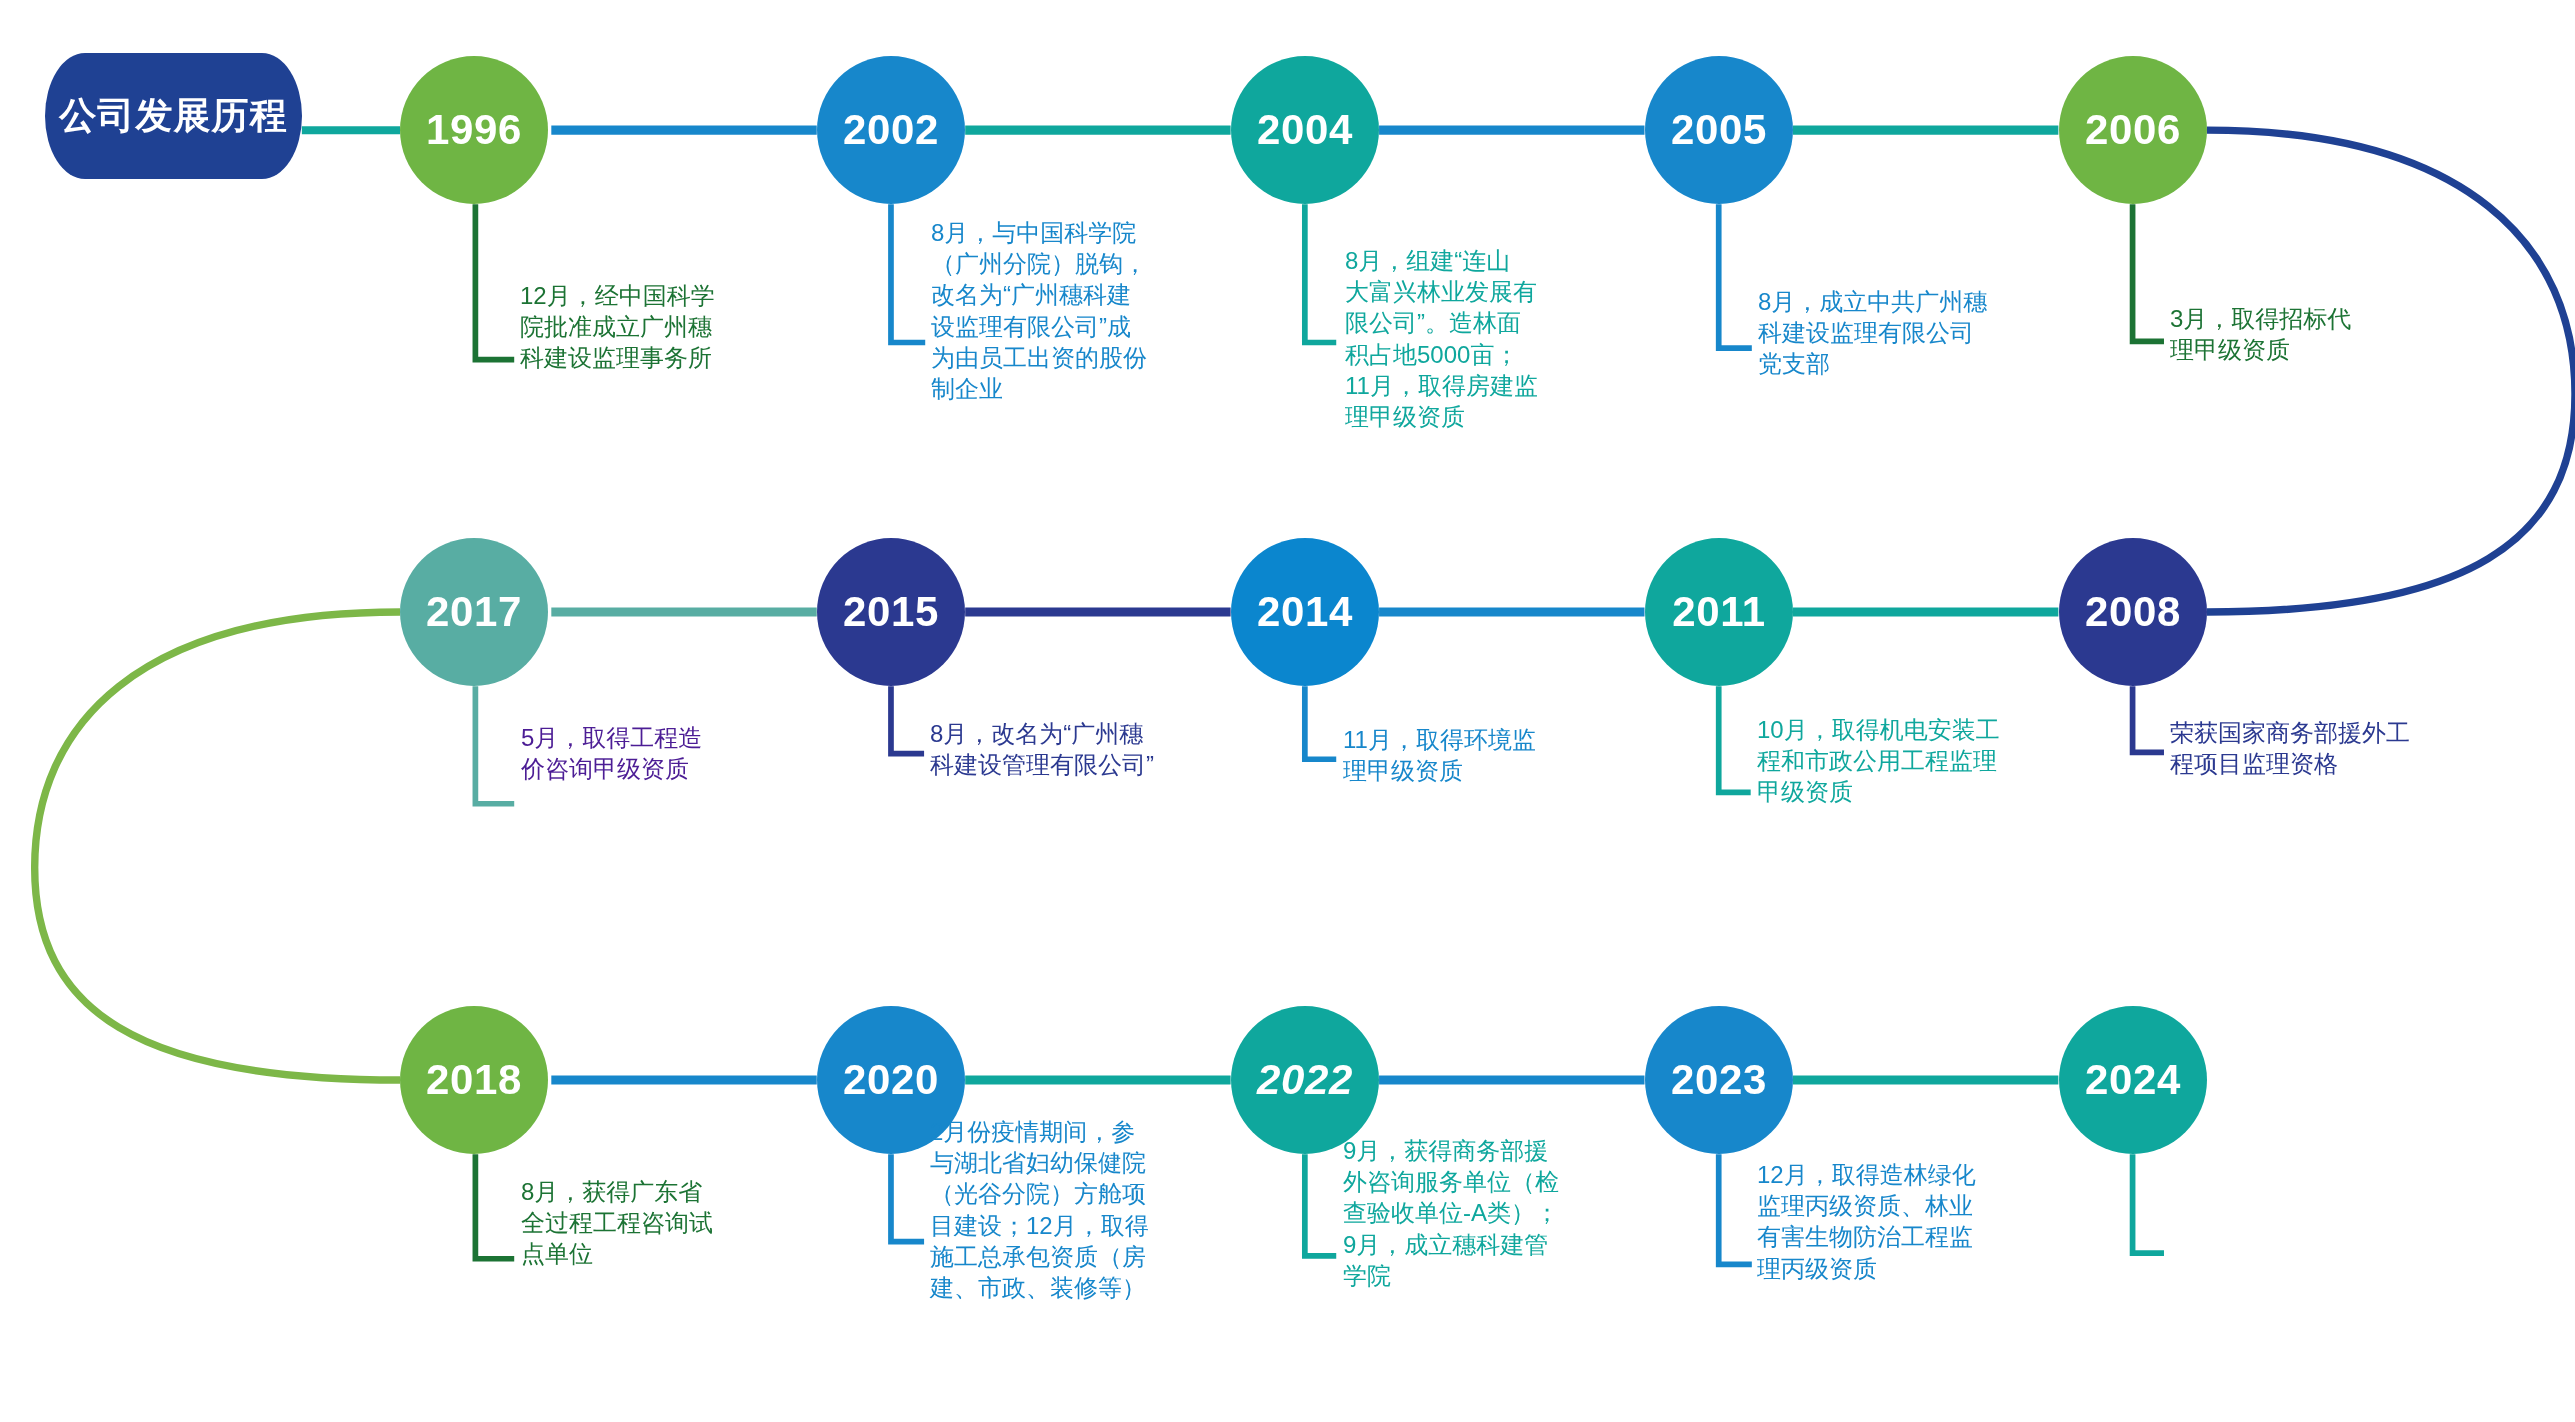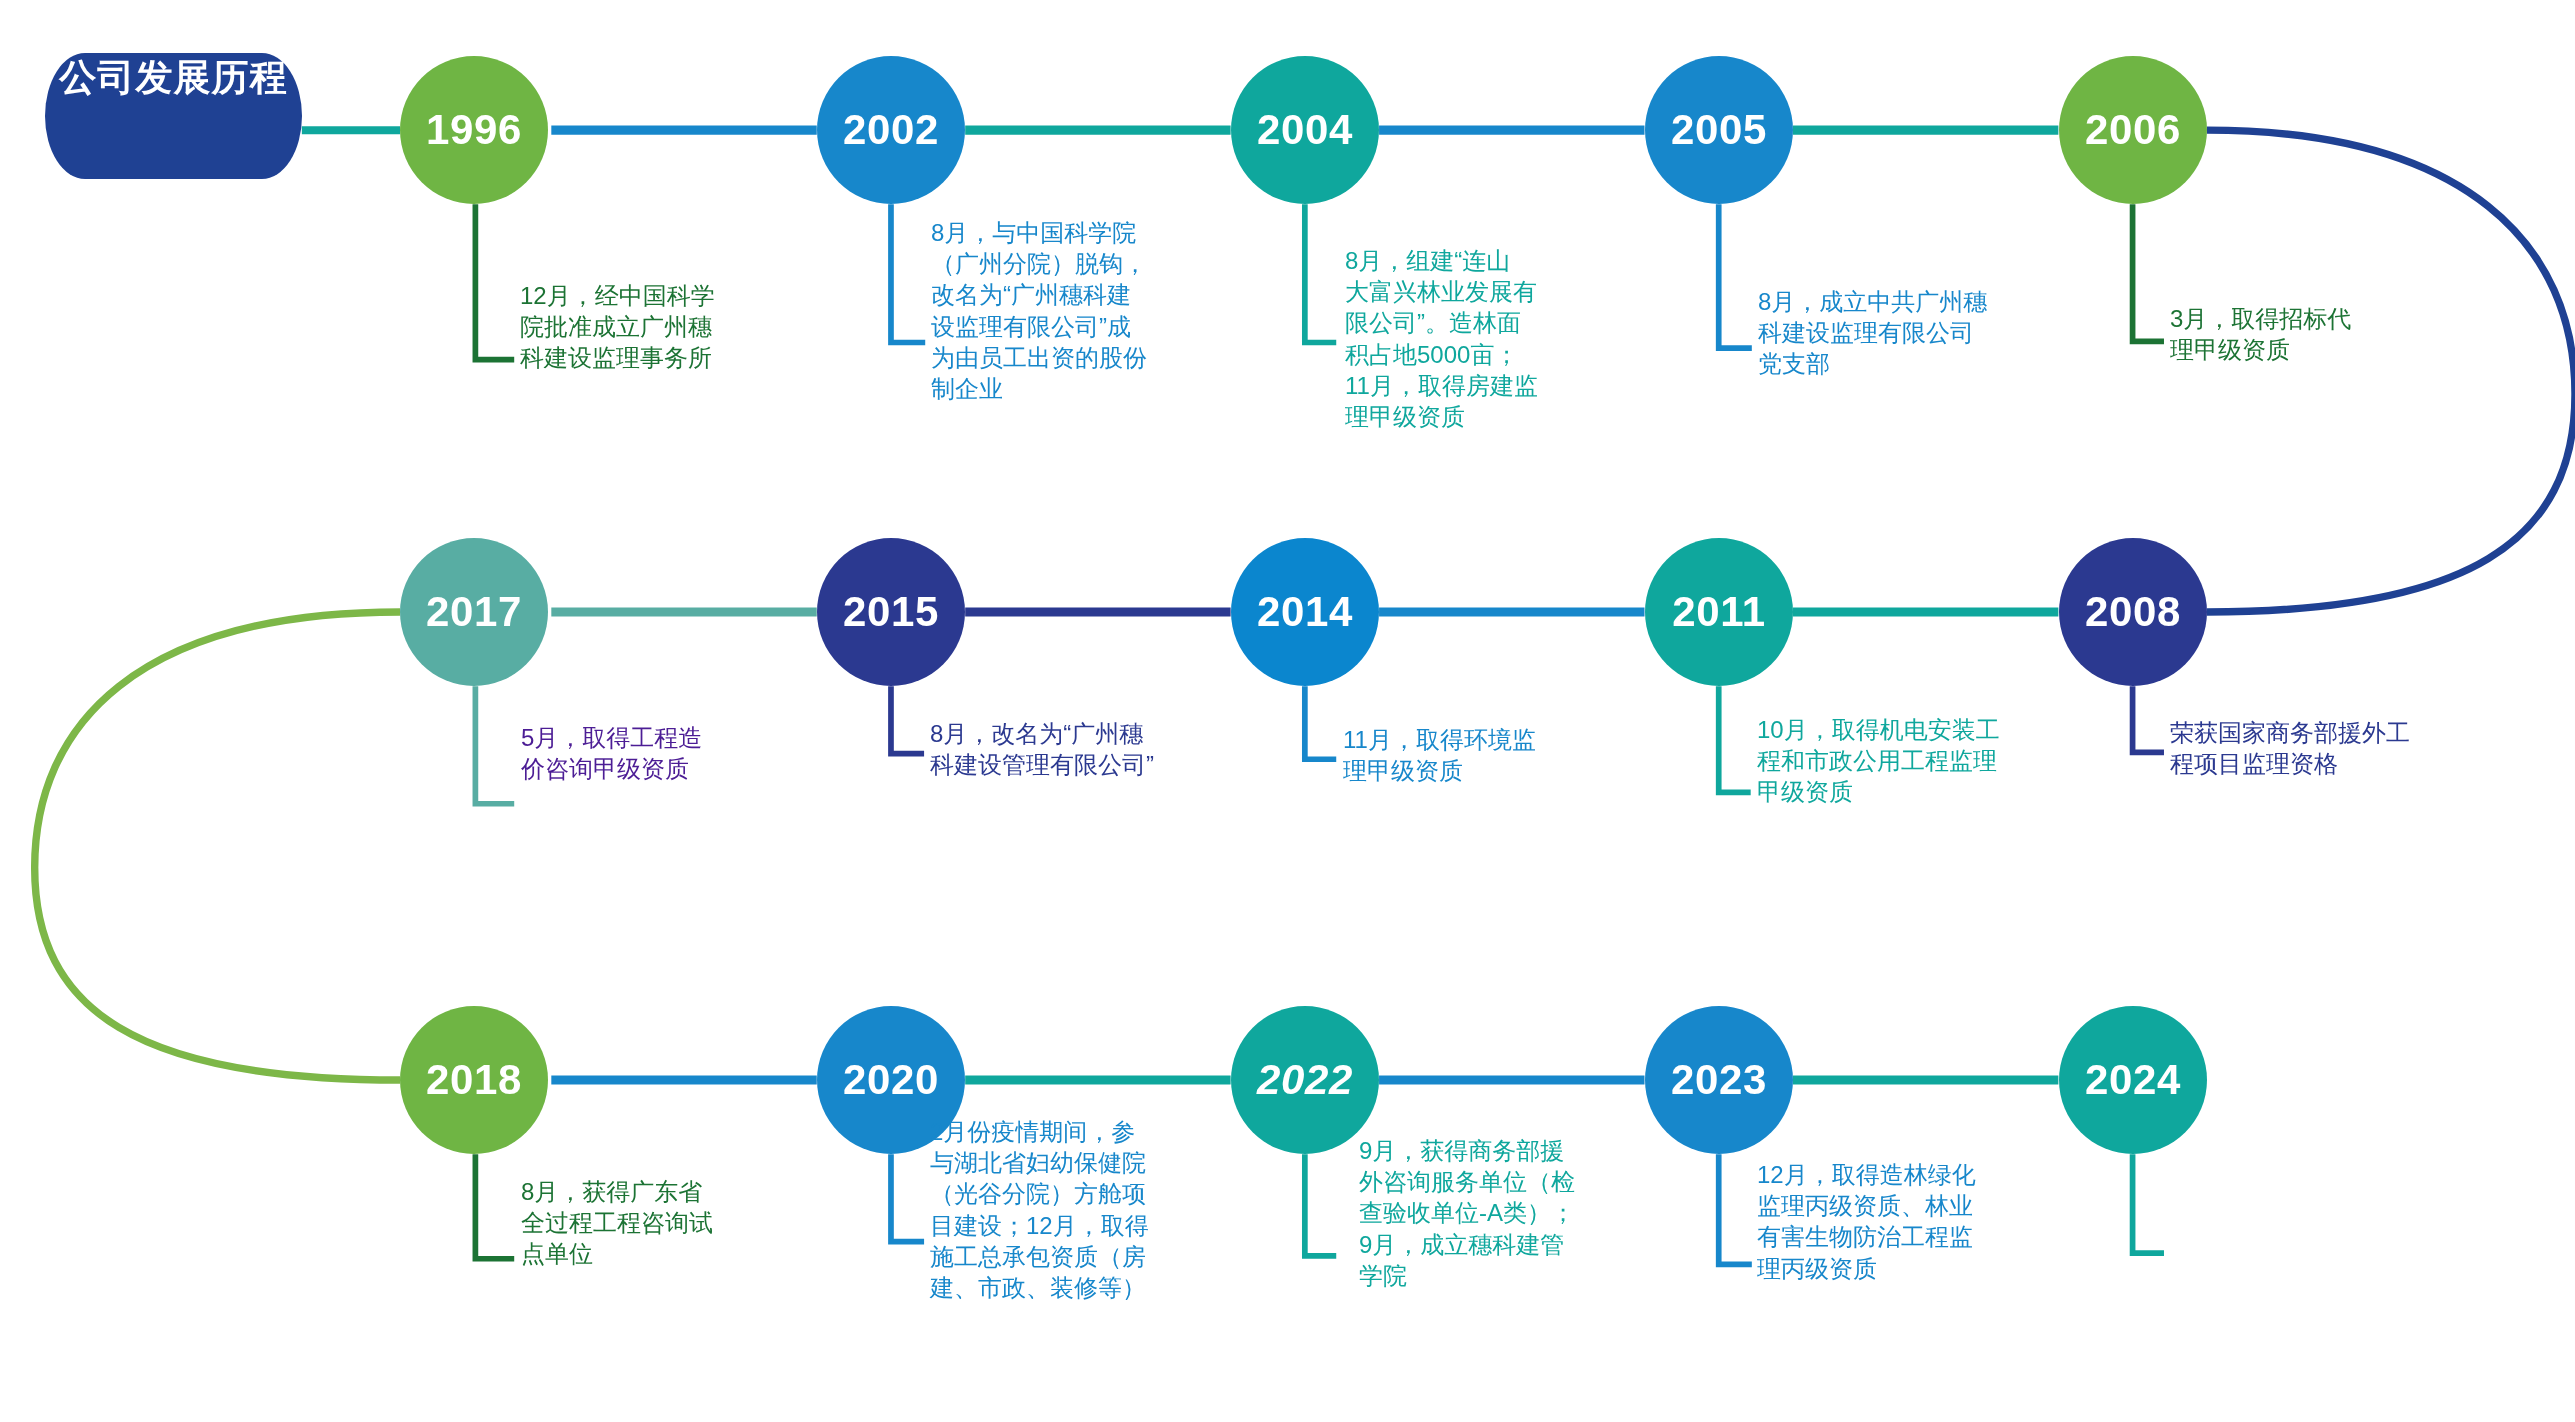--- a/index.html
+++ b/index.html
@@ -11,21 +11,21 @@
 
   
   #wires{position:absolute;left:0;top:0;width:2576px;height:1422px;}
 
   
   .title-badge{
     position:absolute;
     left:45px;top:53px;width:257px;height:126px;
     background:#1F4193;
     border-radius:40px/63px;
-    display:flex;justify-content:center;
+    display:flex;align-items:center;justify-content:center;
     color:#ffffff;font-size:37px;font-weight:bold;letter-spacing:1.1px;
     white-space:nowrap;
   }
 
   
   .node{
     position:absolute;
     width:148px;height:148px;border-radius:50%;
     display:flex;align-items:center;justify-content:center;
     color:#ffffff;font-size:42px;font-weight:bold;
@@ -176,21 +176,21 @@
 
   <div class="desc" style="left:521px;top:1176px;width:297px;color:#1C7334;">8月，获得广东省
 全过程工程咨询试
 点单位</div>
   <div class="desc" style="left:930px;top:1116px;width:320px;color:#1787CB;">2月份疫情期间，参
 与湖北省妇幼保健院
 （光谷分院）方舱项
 目建设；12月，取得
 施工总承包资质（房
 建、市政、装修等）</div>
-  <div class="desc" style="left:1343px;top:1135px;width:303px;color:#0FA79D;margin-left:16px;">9月，获得商务部援
+  <div class="desc" style="left:1343px;top:1135px;width:303px;color:#0FA79D;">9月，获得商务部援
 外咨询服务单位（检
 查验收单位-A类）；
 9月，成立穗科建管
 学院</div>
   <div class="desc" style="left:1757px;top:1159px;width:320px;color:#1787CB;">12月，取得造林绿化
 监理丙级资质、林业
 有害生物防治工程监
 理丙级资质</div>
 
 </div>

